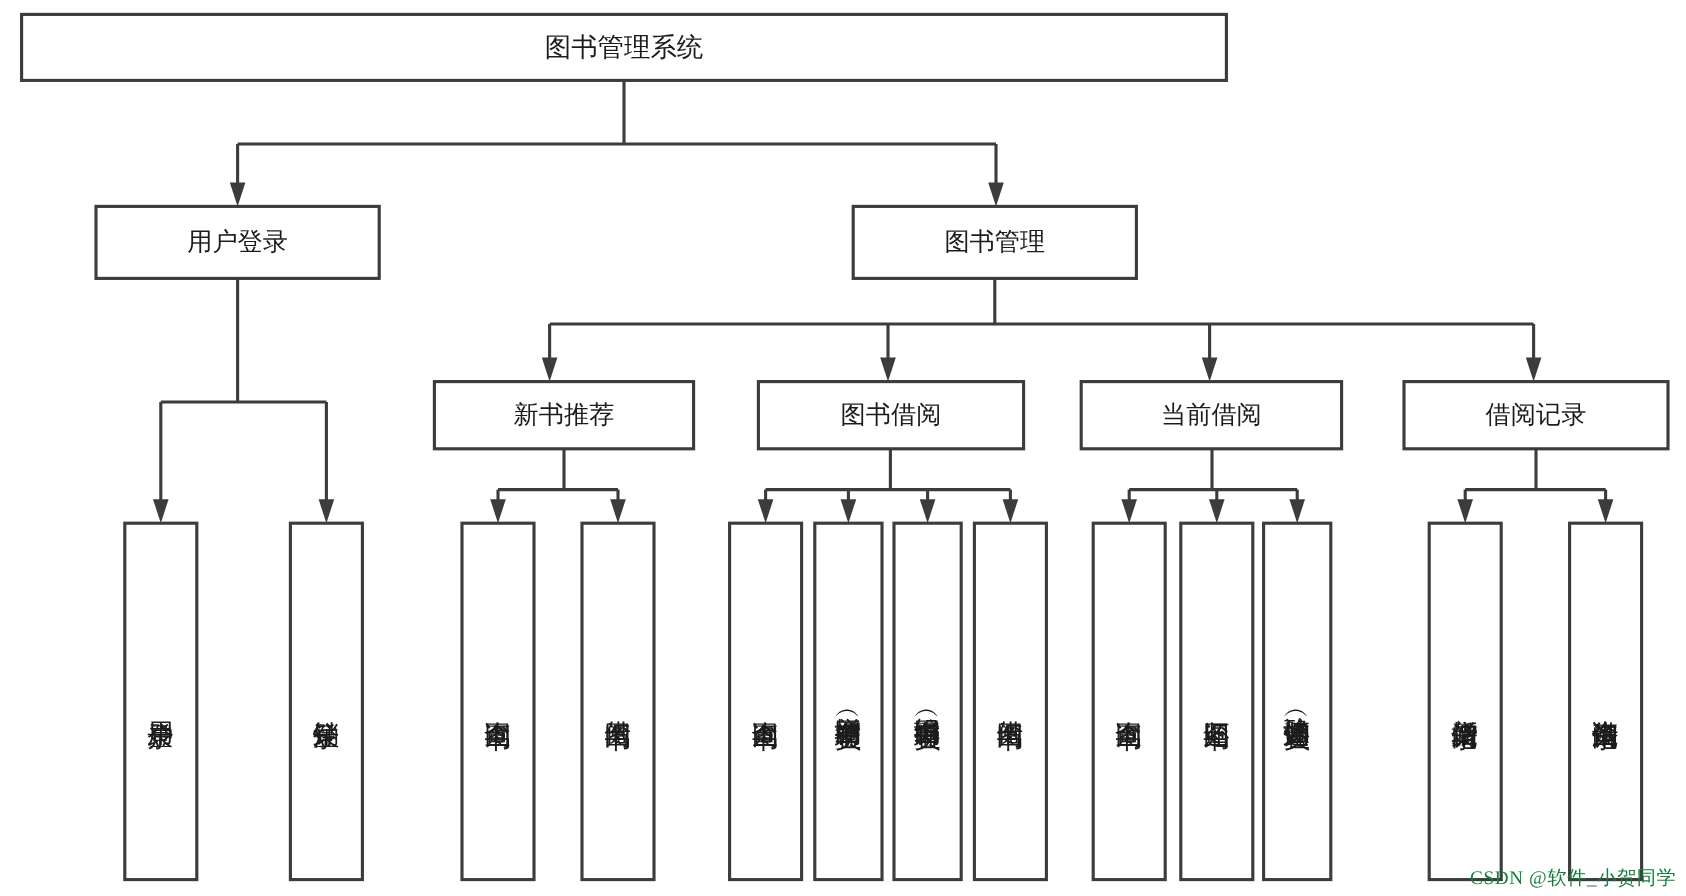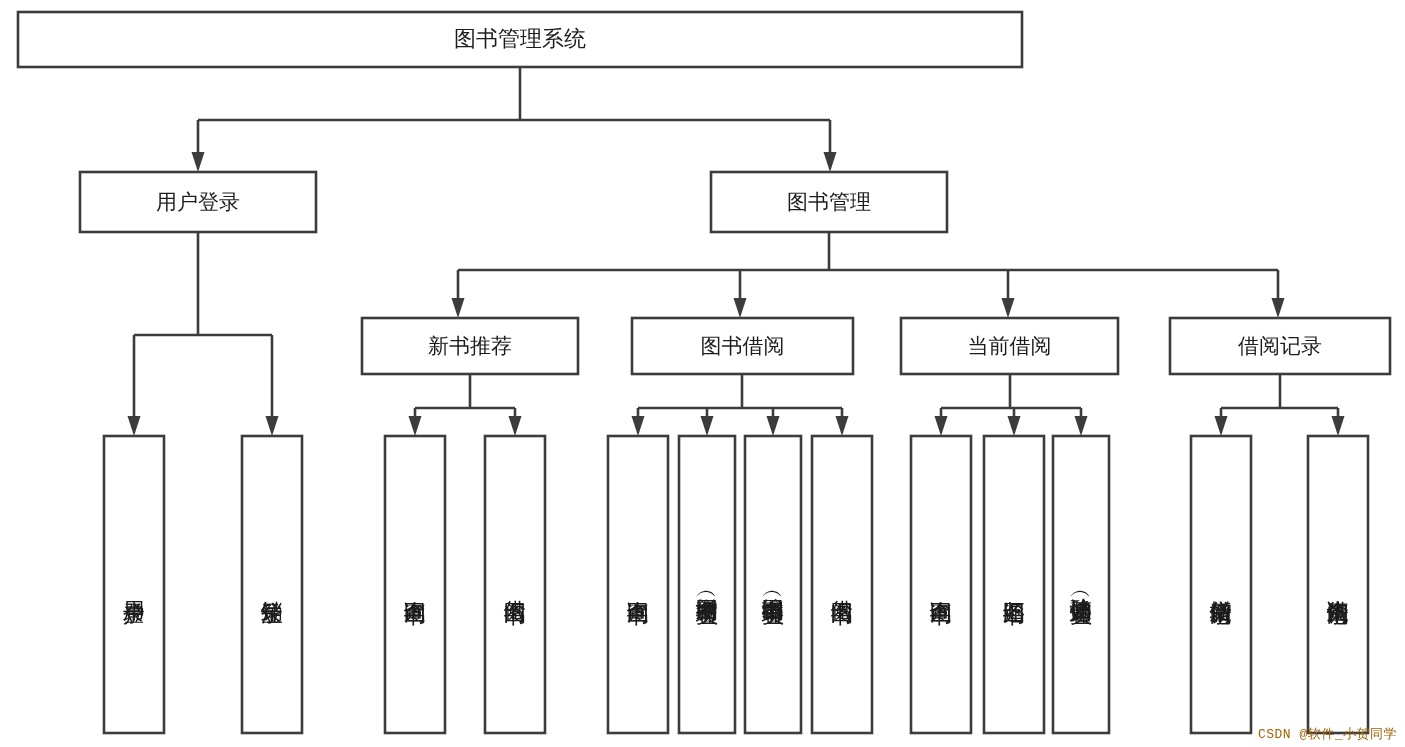--- a/index.html
+++ b/index.html
@@ -66,23 +66,23 @@
     font-size: 22px;
     line-height: 1.06;
     color: #1c1c1c;
     letter-spacing: 1px;
     white-space: nowrap;
   }
   .watermark {
     position: absolute;
     right: 8px;
     bottom: 4px;
-    font-family: Liberation Mono, monospace;
-    font-size: 13px;
-    color: #a16207;
+    font-family: Liberation Serif, serif;
+    font-size: 16px;
+    color: #15803d;
     letter-spacing: 0.5px;
     white-space: nowrap;
   }
 </style>
 </head>
 <body>
 
 <div id="diagram-root">
 
   <svg class="diagram-canvas" viewBox="0 0 1405 747">

